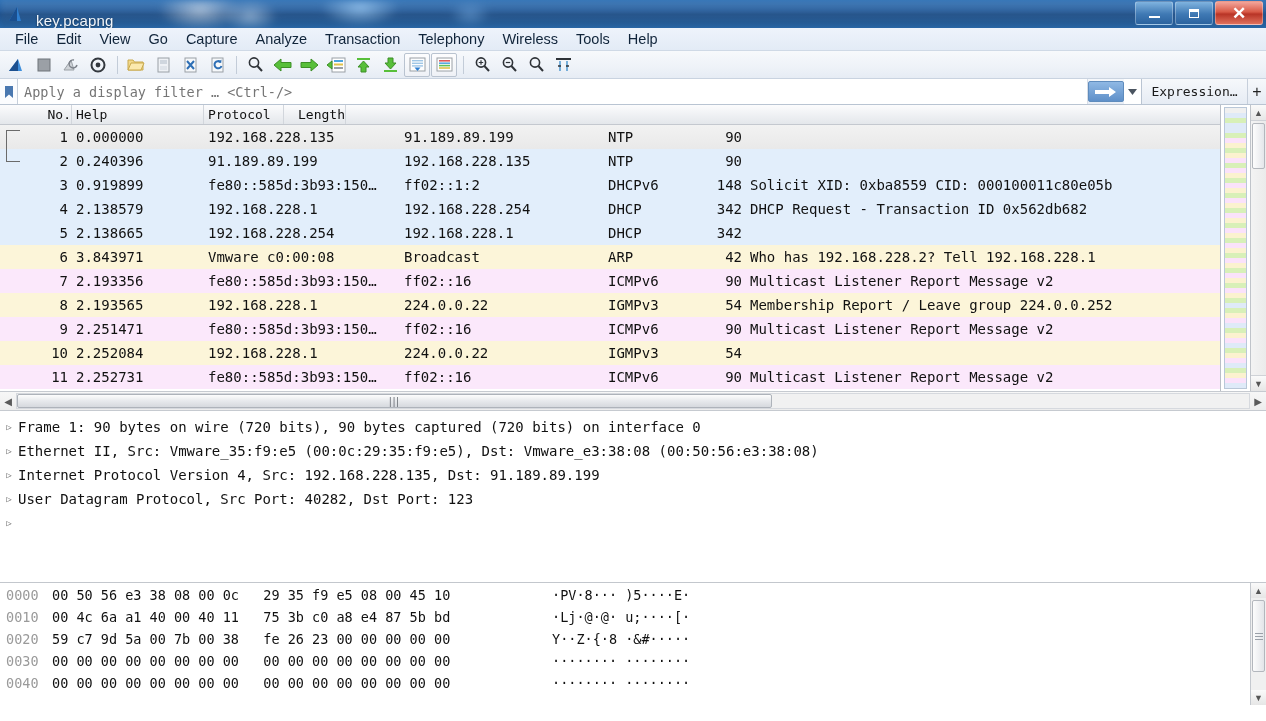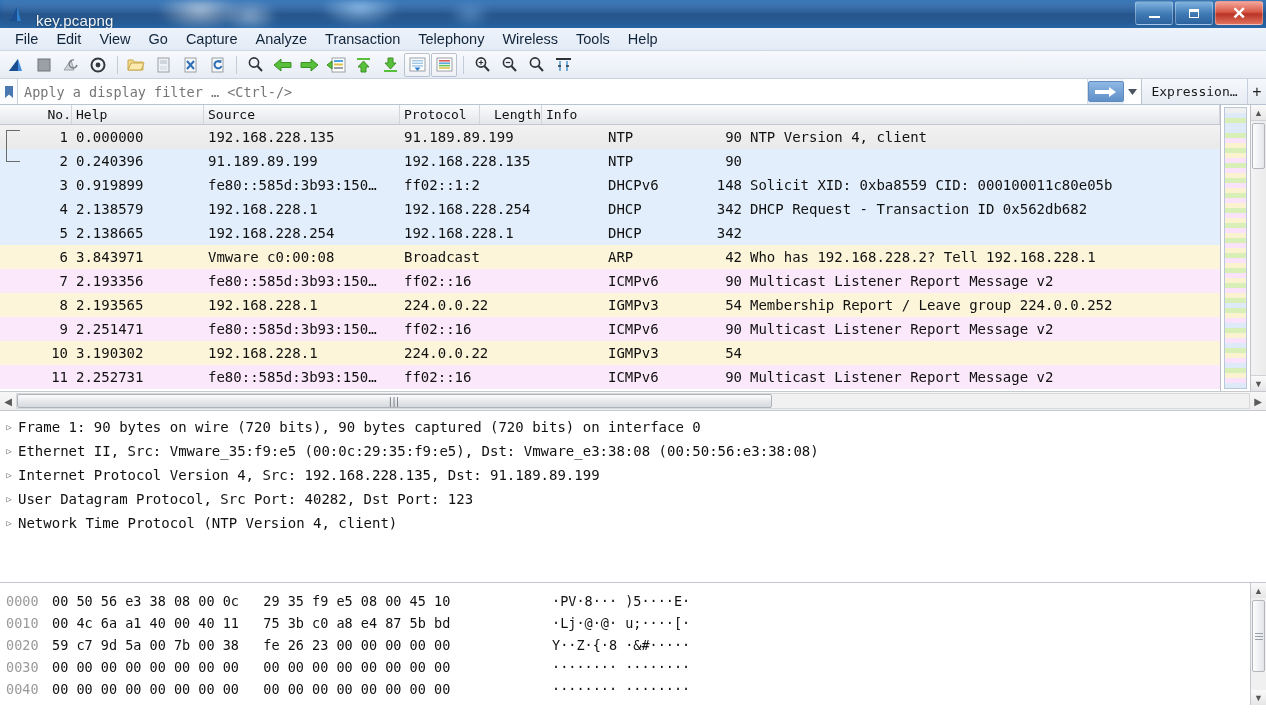--- a/index.html
+++ b/index.html
@@ -208,21 +208,21 @@
     font-size: 14px; color:#111; white-space:nowrap;
   }
   .dt-tri {
     width: 18px; text-align:center; font-size:9px; color:#6a6a6a;
   }
 
   
   .hexpane { position:relative; height: 122px; background:#fff; display:flex; }
   .hex-main { flex:1; padding-top:4px; overflow:hidden; }
   .hx-row {
-    display:flex; height: 22px; align-items:flex-end;
+    display:flex; height: 22px; align-items:flex-start;
     font-family: "DejaVu Sans Mono", monospace;
     font-size: 13.5px; white-space:pre;
   }
   .hx-off { width: 52px; padding-left:6px; color:#9a9a9a; }
   .hx-bytes { width: 500px; color:#111; }
   .hx-ascii { color:#111; }
   .hex-vscroll {
     width: 16px; background:#f0f0f0; border-left:1px solid #c4c8ce; position:relative;
   }
   .hvs-arrow { height:15px; display:flex; align-items:center; justify-content:center; font-size:9px; color:#555;
@@ -436,35 +436,32 @@
   <div class="filter-expr">Expression…</div>
   <div class="filter-plus">+</div>
 </div>
 
 <div class="packetlist">
   <div class="pl-main">
 
     <div class="pl-head">
       <div class="c-no">No.</div>
       <div class="c-time">Help</div>
-      <div class="c-src">Source</div>
       <div class="c-prot">Protocol</div>
       <div class="c-len">Length</div>
-      <div class="c-info">Info</div>
     </div>
 
     <div id="rows-host">
         <div class="row rw-sel">
           <div class="c-no">1</div>
           <div class="c-time">0.000000</div>
           <div class="c-src">192.168.228.135</div>
           <div class="c-dst">91.189.89.199</div>
           <div class="c-prot">NTP</div>
           <div class="c-len">90</div>
-          <div class="c-info">NTP Version 4, client</div>
         </div>
         <div class="row rw-blue">
           <div class="c-no">2</div>
           <div class="c-time">0.240396</div>
           <div class="c-src">91.189.89.199</div>
           <div class="c-dst">192.168.228.135</div>
           <div class="c-prot">NTP</div>
           <div class="c-len">90</div>
         </div>
         <div class="row rw-blue">
@@ -524,21 +521,21 @@
           <div class="c-no">9</div>
           <div class="c-time">2.251471</div>
           <div class="c-src">fe80::585d:3b93:150…</div>
           <div class="c-dst">ff02::16</div>
           <div class="c-prot">ICMPv6</div>
           <div class="c-len">90</div>
           <div class="c-info">Multicast Listener Report Message v2</div>
         </div>
         <div class="row rw-cream">
           <div class="c-no">10</div>
-          <div class="c-time">3.190302</div>
+          <div class="c-time">2.252084</div>
           <div class="c-src">192.168.228.1</div>
           <div class="c-dst">224.0.0.22</div>
           <div class="c-prot">IGMPv3</div>
           <div class="c-len">54</div>
         </div>
         <div class="row rw-pink">
           <div class="c-no">11</div>
           <div class="c-time">2.252731</div>
           <div class="c-src">fe80::585d:3b93:150…</div>
           <div class="c-dst">ff02::16</div>
@@ -640,21 +637,20 @@
       <div class="dt-row">
         <span class="dt-tri">▷</span>
         <span>Internet Protocol Version 4, Src: 192.168.228.135, Dst: 91.189.89.199</span>
       </div>
       <div class="dt-row">
         <span class="dt-tri">▷</span>
         <span>User Datagram Protocol, Src Port: 40282, Dst Port: 123</span>
       </div>
       <div class="dt-row">
         <span class="dt-tri">▷</span>
-        <span>Network Time Protocol (NTP Version 4, client)</span>
       </div>
     </div>
 </div>
 
 <div class="hexpane">
   <div class="hex-main" id="hex-host">
       <div class="hx-row"><span class="hx-off">0000</span><span class="hx-bytes">00 50 56 e3 38 08 00 0c   29 35 f9 e5 08 00 45 10</span><span class="hx-ascii">·PV·8··· )5····E·</span></div>
       <div class="hx-row"><span class="hx-off">0010</span><span class="hx-bytes">00 4c 6a a1 40 00 40 11   75 3b c0 a8 e4 87 5b bd</span><span class="hx-ascii">·Lj·@·@· u;····[·</span></div>
       <div class="hx-row"><span class="hx-off">0020</span><span class="hx-bytes">59 c7 9d 5a 00 7b 00 38   fe 26 23 00 00 00 00 00</span><span class="hx-ascii">Y··Z·{·8 ·&amp;#·····</span></div>
       <div class="hx-row"><span class="hx-off">0030</span><span class="hx-bytes">00 00 00 00 00 00 00 00   00 00 00 00 00 00 00 00</span><span class="hx-ascii">········ ········</span></div>

